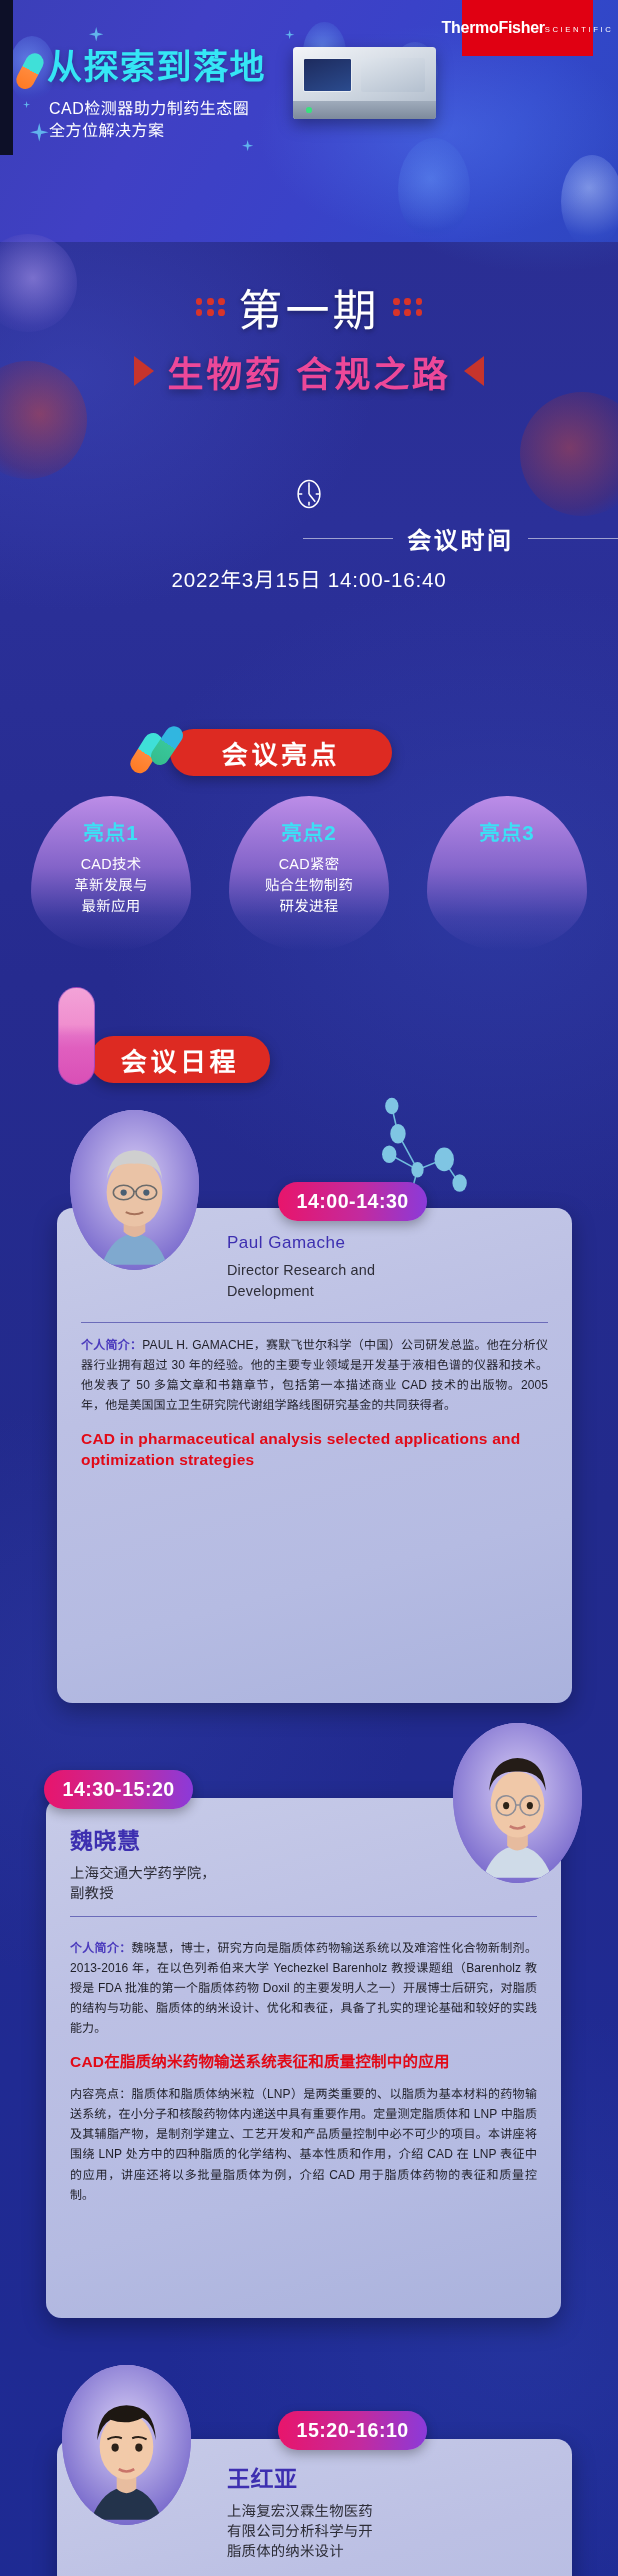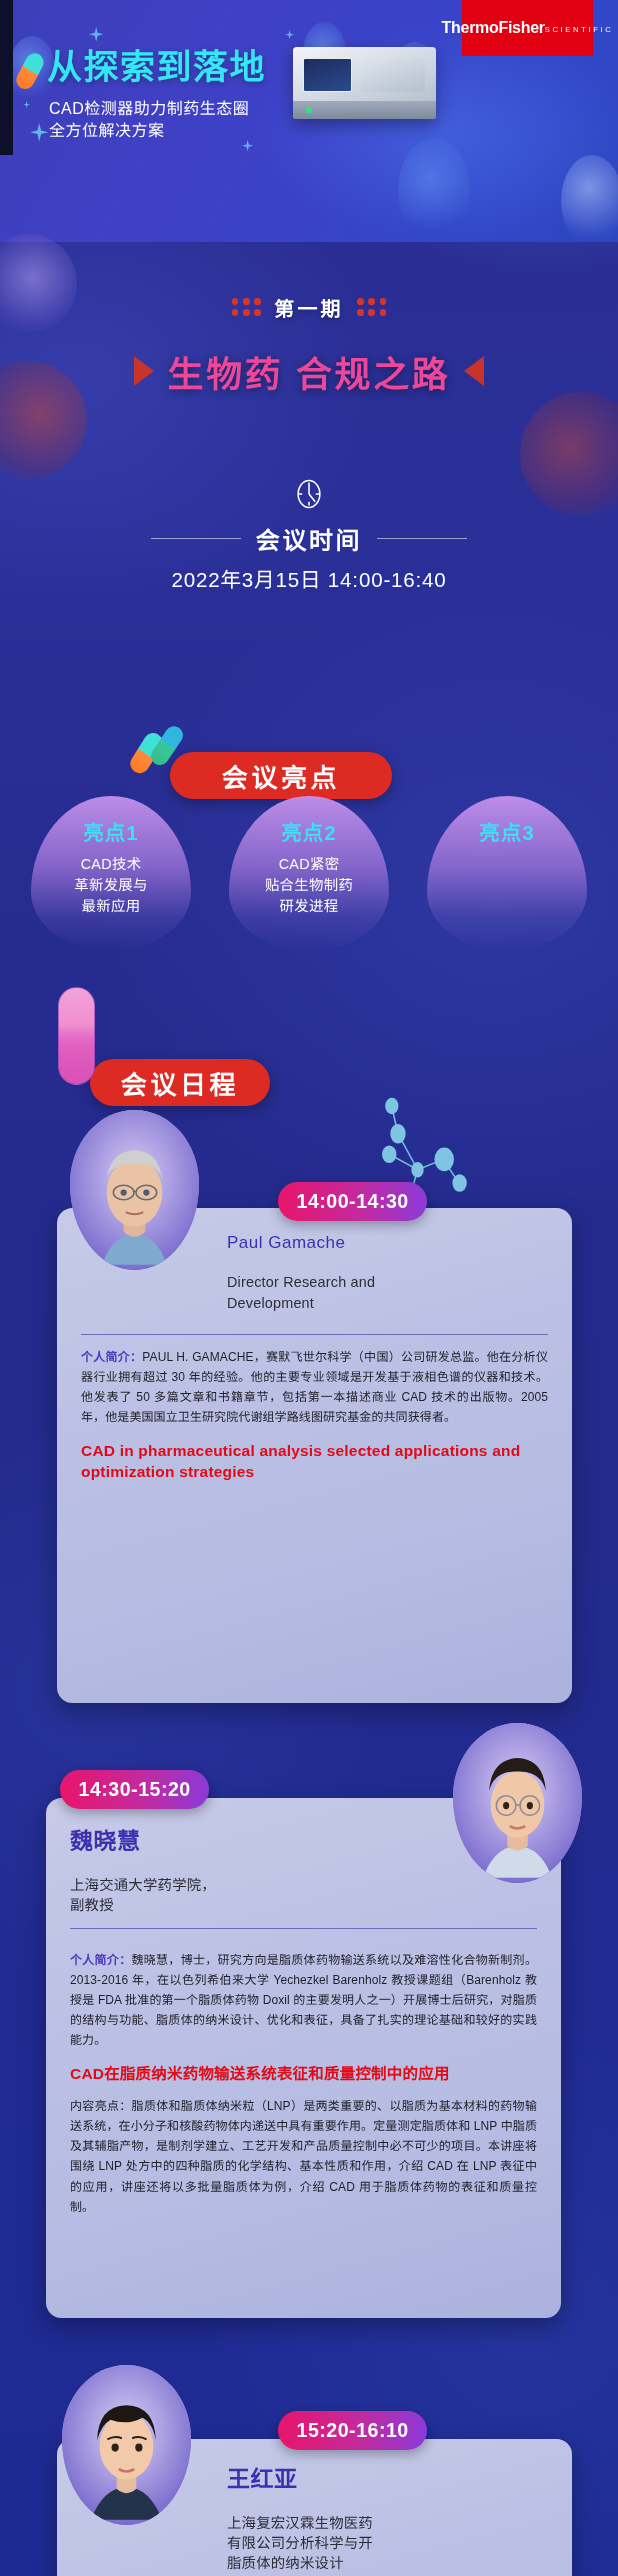--- a/index.html
+++ b/index.html
@@ -46,42 +46,42 @@
   .instr .screen { position:absolute; left:10.3px; top:11.3px; width:49px; height:34px; border-radius:2.1px;
     background:linear-gradient(160deg,#1d2b5e,#2b4b8e); border:1.5px solid #e9edf2; }
   .instr .panel { position:absolute; left:68px; top:11.3px; width:64px; height:34px; border-radius:2.1px;
     background:linear-gradient(160deg,#dfe5ec,#b4c0cf); }
   .instr .btm { position:absolute; left:0; bottom:0; width:143px; height:17.5px; border-radius:0 0 3.6px 3.6px;
     background:linear-gradient(180deg,#9fabbb,#7d8a9c); }
   .instr .led { position:absolute; left:13.4px; bottom:5.7px; width:5.7px; height:5.7px; border-radius:50%; background:#39e07f; }
 
   
   .pill-head { position:absolute; height:47px; border-radius:24px; background:#dd2a22;
-    display:flex; align-items:center; justify-content:center; box-shadow:0 4.1px 12.4px rgba(0,0,0,.30); z-index:6;margin-top:23px; }
+    display:flex; align-items:center; justify-content:center; box-shadow:0 4.1px 12.4px rgba(0,0,0,.30); z-index:6; }
   .pill-head span { color:#fff; font-size:26px; font-weight:bold; letter-spacing:3.6px; }
 
   
   .ep-row { position:absolute; left:0; top:281px; width:618px; height:52px;
     display:flex; align-items:center; justify-content:center; gap:13.4px; z-index:6; }
-  .ep-word { color:#fff; font-size:20px; font-weight:bold; letter-spacing:3.1px; text-shadow:0 1.5px 5.2px rgba(0,0,0,.35); }
+  .ep-word { color:#fff; font-size:44px; font-weight:normal; letter-spacing:3.1px; text-shadow:0 1.5px 5.2px rgba(0,0,0,.35); }
   .dots6 { display:grid; grid-template-columns:repeat(3,6.7px); grid-template-rows:repeat(2,6.7px); gap:4.6px; }
   .dots6 i { display:block; width:6.7px; height:6.7px; border-radius:50%; background:#d8342a; }
 
   .topic { position:absolute; left:0; top:337px; width:618px; height:67px;
     display:flex; align-items:center; justify-content:center; gap:13.4px; z-index:6; }
   .tri { width:0; height:0; border-top:15.5px solid transparent; border-bottom:15.5px solid transparent; }
   .tri.l { border-left:20.6px solid #c7342c; }
   .tri.r { border-right:20.6px solid #c7342c; }
   .topic-text { color:#ec4899; font-size:36px; font-weight:bold; letter-spacing:2.6px;
     text-shadow:0 2.1px 8.2px rgba(0,0,0,.45); }
 
   
   .clock { position:absolute; left:50%; transform:translateX(-50%); top:479px; width:25px; height:30px; z-index:6; }
   .time-head { position:absolute; left:0; top:520px; width:618px; height:36px;
-    display:flex; align-items:center; justify-content:center; gap:14.4px; z-index:6; }
+    display:flex; align-items:center; justify-content:flex-end; gap:14.4px; z-index:6; }
   .time-head .rule { width:90px; height:1px; background:rgba(255,255,255,.55); }
   .time-head .t { color:#fff; font-size:24px; font-weight:bold; letter-spacing:2.6px; }
   .time-val { position:absolute; left:0; top:563px; width:618px; text-align:center; z-index:6;
     color:#fff; font-size:20.6px; letter-spacing:0.8px; }
 
   
   .hl-head { left:170px; top:729px; width:222px; }
   .hl-caps { position:absolute; left:129px; top:717px; width:77px; height:62px; z-index:7; }
   .hl-grid { position:absolute; left:31px; top:796px; width:556px; height:155px; display:flex;
     justify-content:space-between; z-index:6; }
@@ -109,21 +109,21 @@
   .tbadge span { color:#fff; font-size:19.6px; font-weight:bold; letter-spacing:0.5px; }
   .portrait { position:absolute; width:129px; height:160px; z-index:8;
     border-radius:50% 50% 50% 50% / 46% 46% 54% 54%; overflow:hidden;
     background:linear-gradient(180deg,#b9a8e8,#8e7fd8 60%,#6f62c4); }
   .portrait .ring { position:absolute; inset:-7.2px; border-radius:inherit;
     border:2.6px solid #4c3fc4; border-top-color:transparent; }
   .face { position:absolute; inset:0; }
   .c-inner { padding:15.5px 24px 18.5px 24px; }
   .sp-name { font-size:23px; font-weight:bold; color:#3d2fb0; letter-spacing:0.5px; line-height:1.2; }
   .sp-name.en { font-weight:normal; font-size:17px; }
-  .sp-role { margin-top:19px; font-size:14.4px; color:#2d2d37; line-height:1.4; letter-spacing:0.2px; }
+  .sp-role { margin-top:7px; font-size:14.4px; color:#2d2d37; line-height:1.4; letter-spacing:0.2px; }
   .divider { height:1px; background:#6b6bb9; margin:13.4px 0 11.3px 0; }
   .bio { font-size:12px; color:#1f1f28; line-height:1.68; letter-spacing:0.1px; text-align:justify; }
   .bio b { color:#4b3bbd; font-weight:bold; }
   .talk { margin-top:12.4px; font-size:15.5px; font-weight:bold; color:#e20a17; line-height:1.4; letter-spacing:0.2px; }
   .pts { margin-top:11.3px; font-size:12px; color:#1f1f28; line-height:1.68; letter-spacing:0.1px; display:flex; }
   .pts .lbl { color:#4b3bbd; font-weight:bold; white-space:nowrap; }
   .pts .body { flex:1; text-align:justify; }
   .pts .body div { margin-bottom:1px; }
 </style>
 </head>
@@ -336,21 +336,21 @@
       <circle cx="103" cy="160" r="19"></circle>
         <circle cx="149" cy="160" r="19"></circle>
       <line x1="122" y1="159" x2="130" y2="159"></line>
     </g>
     <ellipse cx="103" cy="160" rx="6" ry="7" fill="#2d2318"></ellipse>
     <ellipse cx="149" cy="160" rx="6" ry="7" fill="#2d2318"></ellipse>
     <path d="M110 200 q15 9 30 0" stroke="#c77b6f" stroke-width="5" fill="none"></path>
   </svg>
 </div>
 
-<div class="tbadge" style="left:60px;top:1770px;">
+<div class="tbadge" style="left:44px;top:1770px;">
   <span>14:30-15:20</span>
 </div>
 
 <div class="card left" style="top:1798px;height:520px;">
   <div class="c-inner" style="padding-top:30px;padding-right:155px;">
     <div class="sp-name">魏晓慧</div>
     <div class="sp-role" style="white-space:pre-line;">上海交通大学药学院，
 副教授</div>
     <div class="divider" style="margin-right:-131px;"></div>
   </div>

